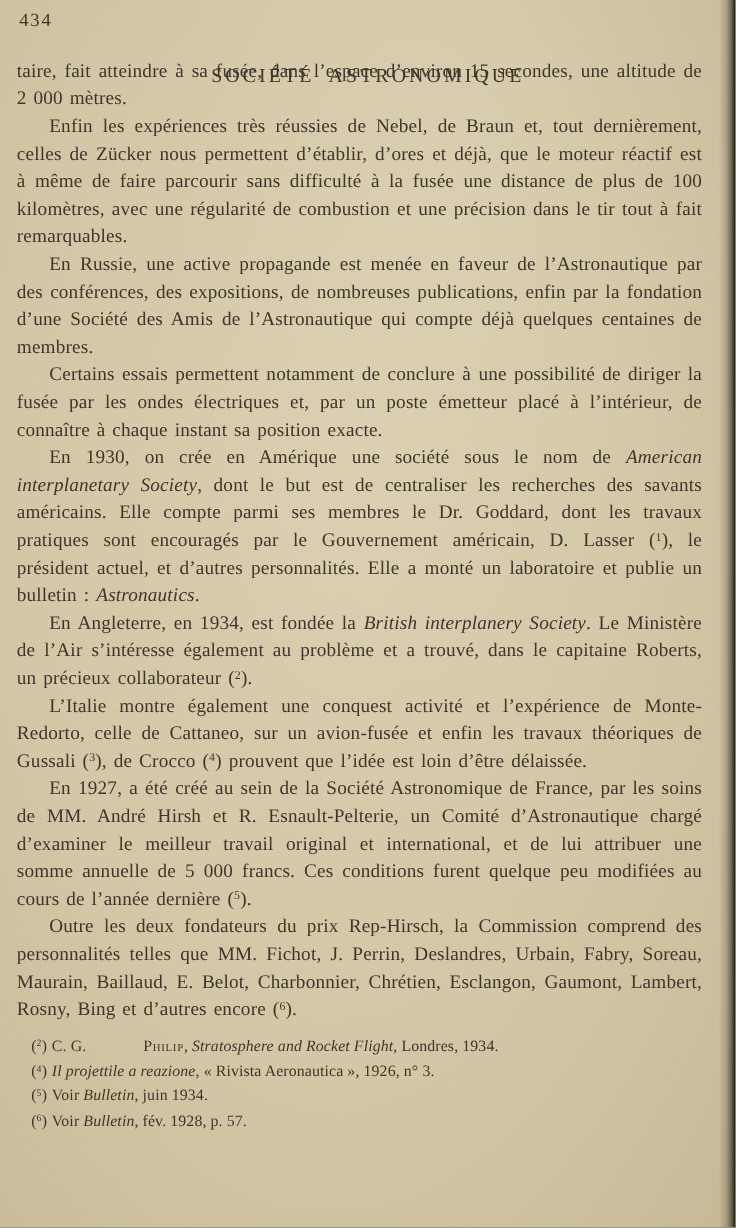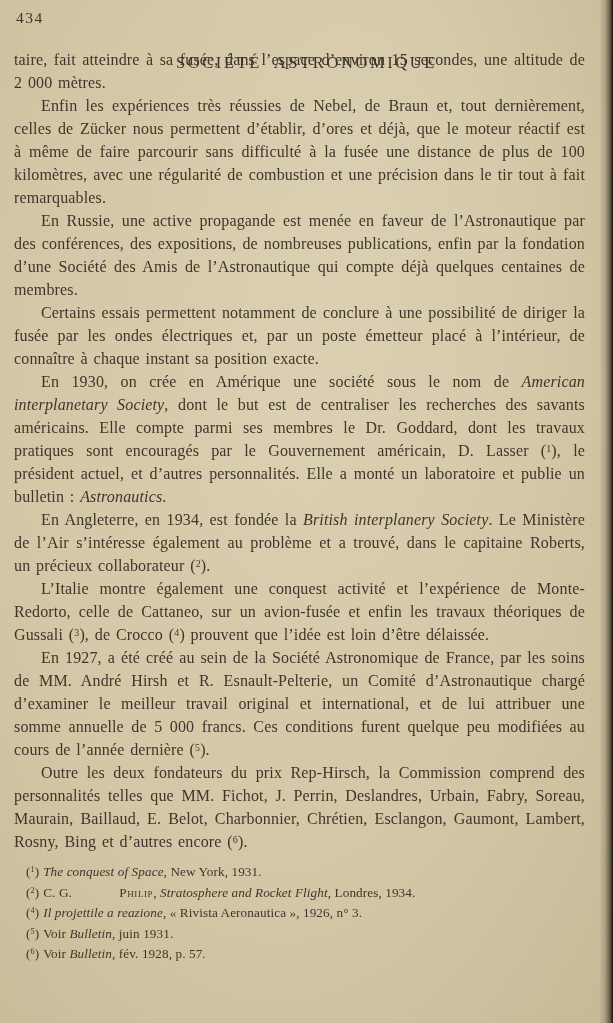--- a/index.html
+++ b/index.html
@@ -73,20 +73,19 @@
       <p class="para indent"><span>Enfin les expériences très réussies de Nebel, de Braun et, tout dernièrement, celles de Zücker nous permettent d’établir, d’ores et déjà, que le moteur réactif est à même de faire parcourir sans difficulté à la fusée une distance de plus de 100 kilomètres, avec une régularité de combustion et une précision dans le tir tout à fait remarquables.</span></p>
       <p class="para indent"><span>En Russie, une active propagande est menée en faveur de l’Astronautique par des conférences, des expositions, de nombreuses publications, enfin par la fondation d’une Société des Amis de l’Astronautique qui compte déjà quelques centaines de membres.</span></p>
       <p class="para indent"><span>Certains essais permettent notamment de conclure à une possibilité de diriger la fusée par les ondes électriques et, par un poste émetteur placé à l’intérieur, de connaître à chaque instant sa position exacte.</span></p>
       <p class="para indent"><span>En 1930, on crée en Amérique une société sous le nom de </span><span class="italic">American interplanetary Society</span><span>, dont le but est de centraliser les recherches des savants américains. Elle compte parmi ses membres le Dr. Goddard, dont les travaux pratiques sont encouragés par le Gouvernement américain, D. Lasser (</span><span class="sup">1</span><span>), le président actuel, et d’autres personnalités. Elle a monté un laboratoire et publie un bulletin : </span><span class="italic">Astronautics</span><span>.</span></p>
       <p class="para indent"><span>En Angleterre, en 1934, est fondée la </span><span class="italic">British interplanery Society</span><span>. Le Ministère de l’Air s’intéresse également au problème et a trouvé, dans le capitaine Roberts, un précieux collaborateur (</span><span class="sup">2</span><span>).</span></p>
       <p class="para indent"><span>L’Italie montre également une conquest activité et l’expérience de Monte-Redorto, celle de Cattaneo, sur un avion-fusée et enfin les travaux théoriques de Gussali (</span><span class="sup">3</span><span>), de Crocco (</span><span class="sup">4</span><span>) prouvent que l’idée est loin d’être délaissée.</span></p>
       <p class="para indent"><span>En 1927, a été créé au sein de la Société Astronomique de France, par les soins de MM. André Hirsh et R. Esnault-Pelterie, un Comité d’Astronautique chargé d’examiner le meilleur travail original et international, et de lui attribuer une somme annuelle de 5&nbsp;000 francs. Ces conditions furent quelque peu modifiées au cours de l’année dernière (</span><span class="sup">5</span><span>).</span></p>
       <p class="para indent"><span>Outre les deux fondateurs du prix Rep-Hirsch, la Commission comprend des personnalités telles que MM. Fichot, J. Perrin, Deslandres, Urbain, Fabry, Soreau, Maurain, Baillaud, E. Belot, Charbonnier, Chrétien, Esclangon, Gaumont, Lambert, Rosny, Bing et d’autres encore (</span><span class="sup">6</span><span>).</span></p>
     </div>
   <div class="footnotes">
-      <p class="footnote"><span class="fn-marker">(<sup>1</sup>)</span><span class="italic">The conquest of Space</span><span>, New York, 1931.</span></p>
       <p class="footnote"><span class="fn-marker">(<sup>2</sup>)</span><span>C. G. </span><span class="smallcaps">Philip</span><span>, </span><span class="italic">Stratosphere and Rocket Flight</span><span>, Londres, 1934.</span></p>
       <p class="footnote"><span class="fn-marker">(<sup>4</sup>)</span><span class="italic">Il projettile a reazione</span><span>, «&nbsp;Rivista Aeronautica&nbsp;», 1926, n° 3.</span></p>
-      <p class="footnote"><span class="fn-marker">(<sup>5</sup>)</span><span>Voir </span><span class="italic">Bulletin</span><span>, juin 1931.</span></p>
+      <p class="footnote"><span class="fn-marker">(<sup>5</sup>)</span><span>Voir </span><span class="italic">Bulletin</span><span>, juin 1934.</span></p>
       <p class="footnote"><span class="fn-marker">(<sup>6</sup>)</span><span>Voir </span><span class="italic">Bulletin</span><span>, fév. 1928, p. 57.</span></p>
     </div>
   <div class="edge-shadow"></div>
 </div>
 
 </body></html>

